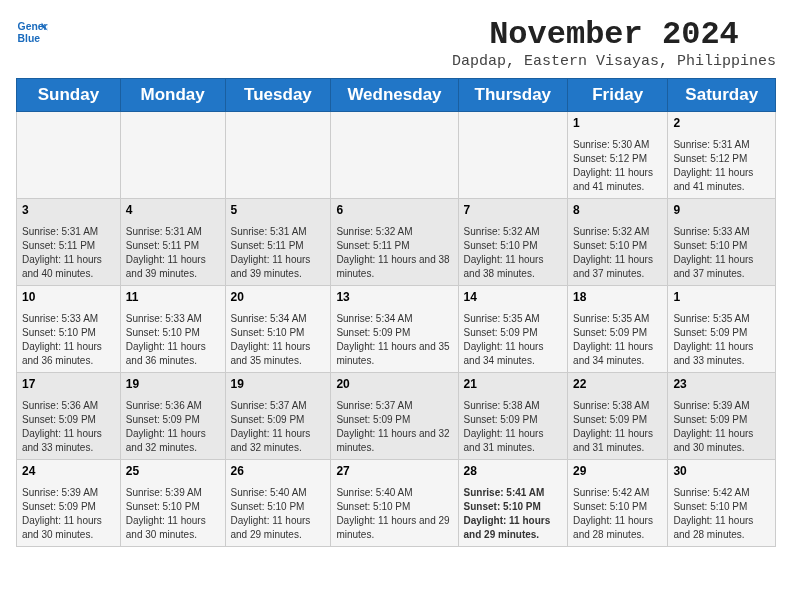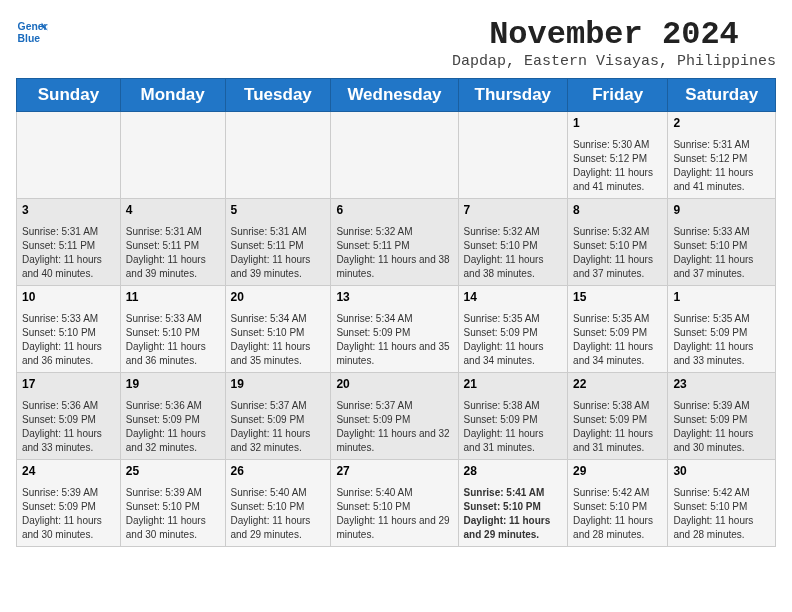--- a/index.html
+++ b/index.html
@@ -200,21 +200,21 @@
 Sunset: 5:09 PM
 Daylight: 11 hours and 35 minutes.</div>
         </td>
         <td>
           <span class="day-num">14</span>
           <div class="day-info" style="white-space: pre-line;">Sunrise: 5:35 AM
 Sunset: 5:09 PM
 Daylight: 11 hours and 34 minutes.</div>
         </td>
         <td>
-          <span class="day-num">15</span>
+          <span class="day-num">18</span>
           <div class="day-info" style="white-space: pre-line;">Sunrise: 5:35 AM
 Sunset: 5:09 PM
 Daylight: 11 hours and 34 minutes.</div>
         </td>
         <td>
           <span class="day-num">1</span>
           <div class="day-info" style="white-space: pre-line;">Sunrise: 5:35 AM
 Sunset: 5:09 PM
 Daylight: 11 hours and 33 minutes.</div>
         </td>

